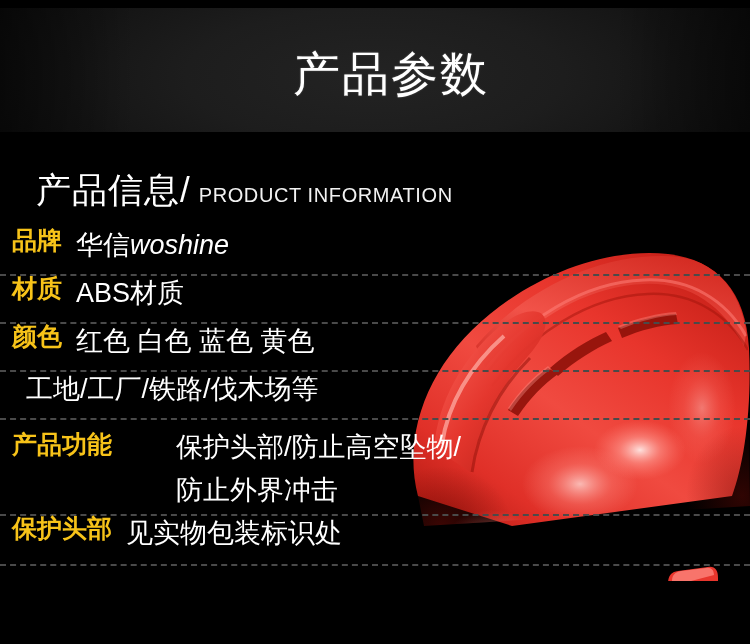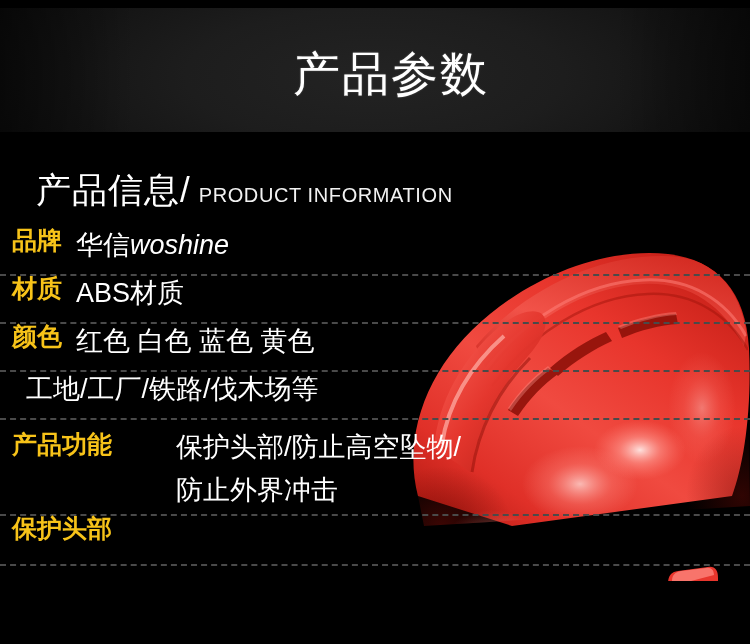--- a/index.html
+++ b/index.html
@@ -310,17 +310,18 @@
 
     <div class="spec-row tall">
       <span class="spec-label">产品功能</span>
       <span class="spec-value">保护头部/防止高空坠物/
           防止外界冲击</span>
       <span class="rule"></span>
     </div>
 
     <div class="spec-row lastrow">
       <span class="spec-label">保护头部</span>
+      <span class="spec-value">见实物包装标识处</span>
       <span class="rule"></span>
     </div>
 
   </div>
 </div>
 
 </body></html>

